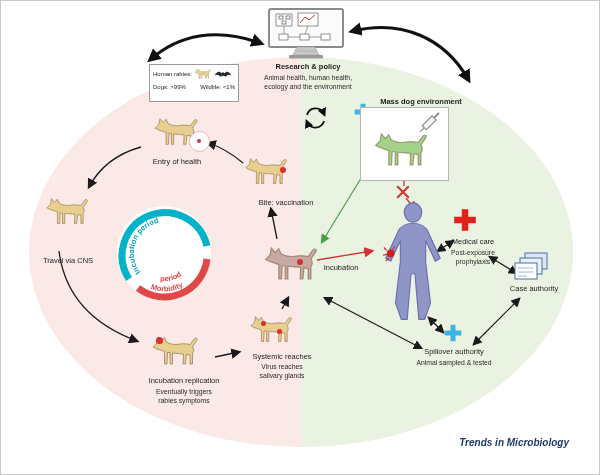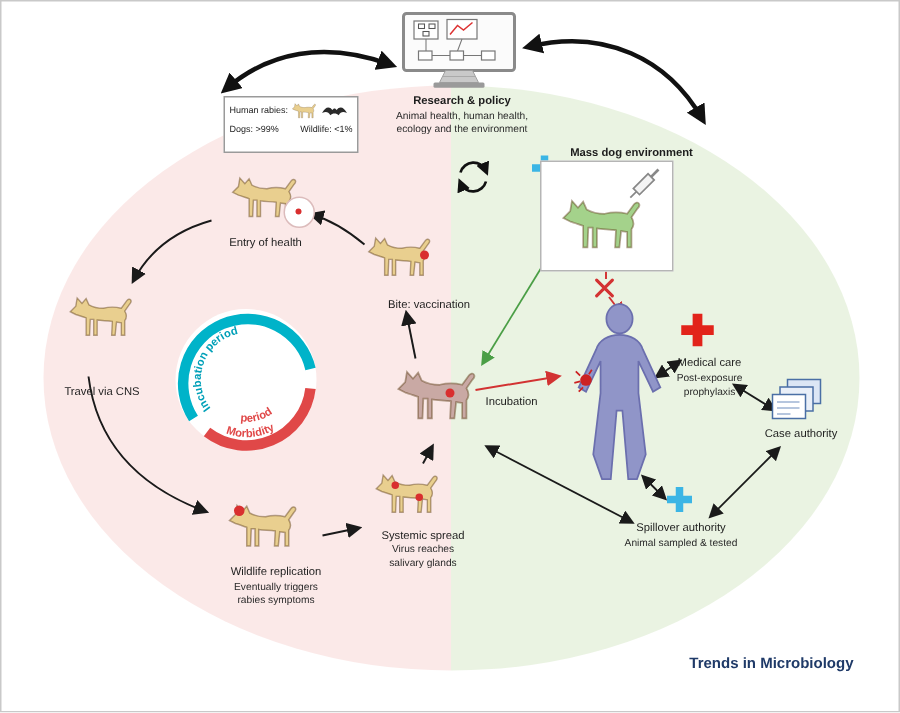--- a/index.html
+++ b/index.html
@@ -11,21 +11,21 @@
   .lbl{position:absolute;transform:translateX(-50%);font-size:7.5px;line-height:1.15;color:#1d1d1d;
        white-space:nowrap;text-align:center;}
   .b{font-weight:bold;}
   .sub{font-size:6.8px;color:#2a2a2a;}
   .dot{position:absolute;border-radius:50%;background:#d92f2f;}
   .lens{position:absolute;width:19px;height:19px;border-radius:50%;background:#fff;border:1px solid #dcbcbc;}
   .statsbox{position:absolute;left:148px;top:63px;width:90px;height:38px;background:#fff;border:1px solid #9a9a9a;
             box-sizing:border-box;padding:2px 3px;font-size:6px;color:#222;}
   .statsrow{display:flex;align-items:center;gap:2px;}
   .vaxbox{position:absolute;left:359px;top:106px;width:89px;height:74px;background:#fff;border:1px solid #b5b5b5;box-sizing:border-box;}
-  .journal{position:absolute;right:30px;top:436px;font-size:10px;font-weight:bold;color:#1f3a68;}
+  .journal{position:absolute;right:30px;top:436px;font-size:10px;font-weight:bold;font-style:italic;color:#1f3a68;}
   svg{display:block;}
   .abs{position:absolute;}
 </style>
 </head>
 <body>
 
 <div class="stage">
 
   <svg width="0" height="0" style="position:absolute" aria-hidden="true">
     <defs>
@@ -176,24 +176,24 @@
   <div class="dot" style="left:155px;top:336px;width:7px;height:7px"></div>
 
   <svg class="abs" style="left:262px;top:240px;color:#c9a9a4" width="58" height="46" viewBox="0 0 100 80">
       <use href="#dog-shape"></use>
     </svg>
   <div class="dot" style="left:296px;top:258px;width:6px;height:6px"></div>
 
   <div class="lbl" style="left:176px;top:157px">Entry of health</div>
   <div class="lbl" style="left:67px;top:256px">Travel via CNS</div>
   <div class="lbl" style="left:285px;top:198px">Bite: vaccination</div>
-  <div class="lbl" style="left:281px;top:352px">Systemic spread</div>
+  <div class="lbl" style="left:281px;top:352px">Systemic reaches</div>
   <div class="lbl sub" style="left:281px;top:362px">Virus reaches</div>
   <div class="lbl sub" style="left:281px;top:371px">salivary glands</div>
-  <div class="lbl" style="left:183px;top:376px">Wildlife replication</div>
+  <div class="lbl" style="left:183px;top:376px">Incubation replication</div>
   <div class="lbl sub" style="left:183px;top:387px">Eventually triggers</div>
   <div class="lbl sub" style="left:183px;top:396px">rabies symptoms</div>
 
   <svg class="abs" style="left:352px;top:101px;color:#3bb5e5" width="20" height="20" viewBox="0 0 24 24">
       <use href="#plus-shape"></use>
     </svg>
   <div class="lbl b" style="left:420px;top:97px">Mass dog environment</div>
 
   <div class="vaxbox"></div>
   <svg class="abs" style="left:372px;top:126px;color:#a4d28b" width="58" height="46" viewBox="0 0 100 80">

